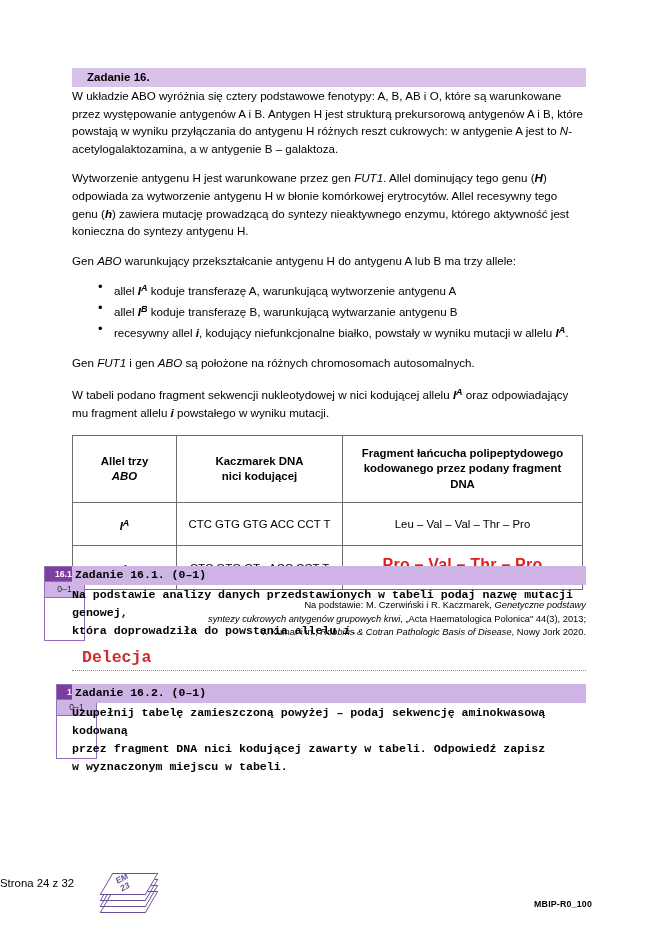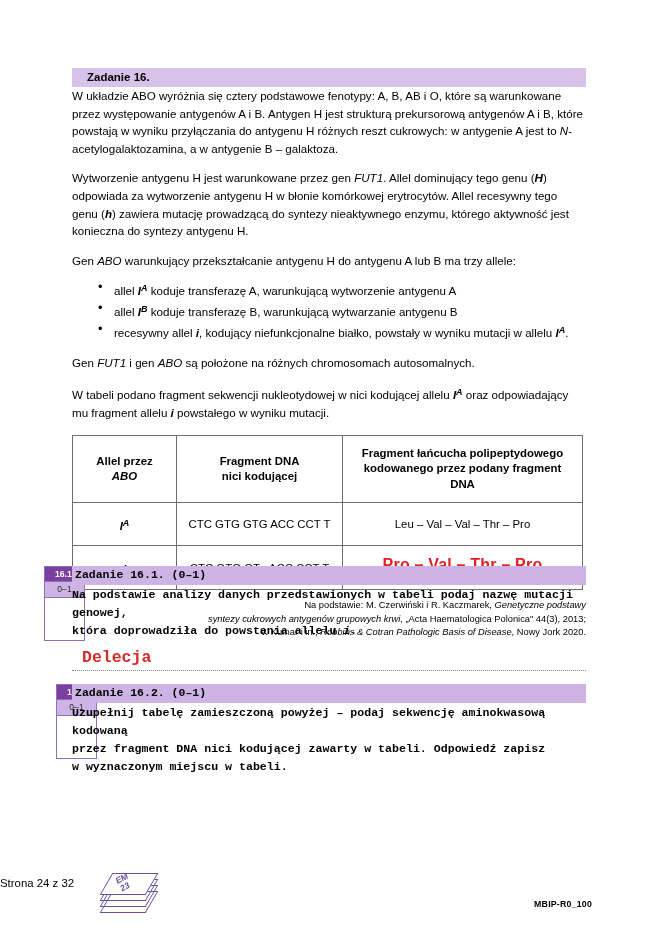--- a/index.html
+++ b/index.html
@@ -296,25 +296,25 @@
 
     <table class="data-table">
       <colgroup>
         <col class="col-1">
           <col class="col-2">
           <col class="col-3">
       </colgroup>
       <tbody>
         <tr class="head">
           <td>
-            <span>Allel przez</span><br>
+            <span>Allel trzy</span><br>
             <i>ABO</i>
           </td>
           <td>
-            <span>Fragment DNA</span><br>
+            <span>Kaczmarek DNA</span><br>
             <span>nici kodującej</span>
           </td>
           <td>
             <span>Fragment łańcucha polipeptydowego</span><br>
             <span>kodowanego przez podany fragment</span><br>
             <span>DNA</span>
           </td>
         </tr>
 
         <tr class="body">

